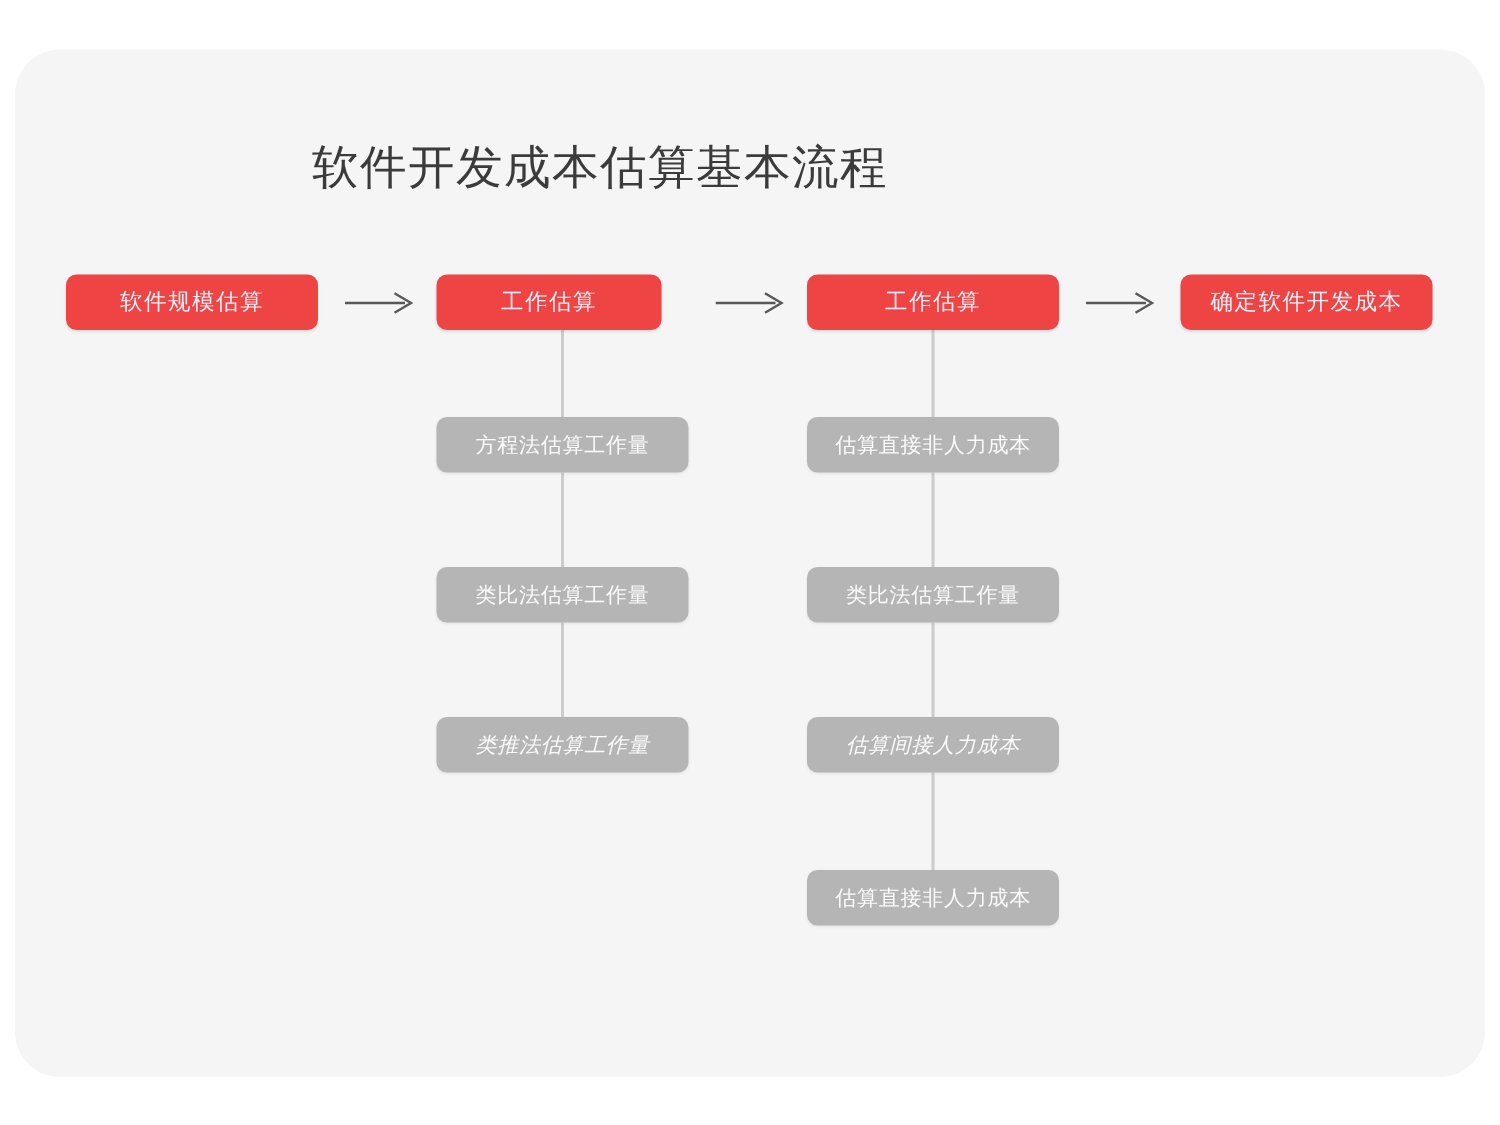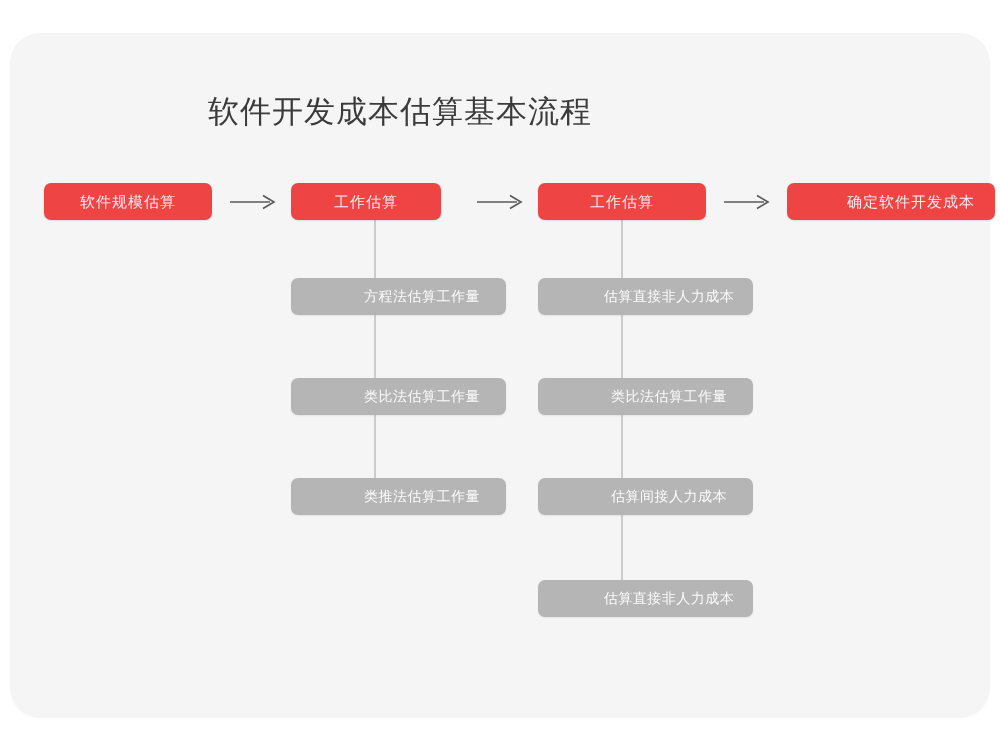--- a/index.html
+++ b/index.html
@@ -48,43 +48,42 @@
     font-size: 15px;
     line-height: 37px;
     text-align: center;
     letter-spacing: 1px;
     white-space: nowrap;
     box-shadow: 0 1px 2px rgba(0,0,0,0.10);
   }
   .stage-1 { left: 44px;  top: 183px; width: 168px; }
   .stage-2 { left: 291px; top: 183px; width: 150px; }
   .stage-3 { left: 538px; top: 183px; width: 168px; }
-  .stage-4 { left: 787px; top: 183px; width: 168px; padding-left: 40px; }
+  .stage-4 { left: 787px; top: 183px; width: 168px; }
 
   
   .sub-box {
     position: absolute;
     height: 37px;
     width: 168px;
     background: #b5b5b5;
     border-radius: 7px;
     color: #fbfbfb;
     font-size: 14px;
     line-height: 37px;
     text-align: center;
     letter-spacing: 0.5px;
     white-space: nowrap;
     box-shadow: 0 1px 2px rgba(0,0,0,0.07);
-    padding-left: 47px;
   }
   .col-a { left: 291px; }
   .col-b { left: 538px; }
   .row-1 { top: 278px; }
   .row-2 { top: 378px; text-align: center; }
-  .row-3 { top: 478px; }
+  .row-3 { top: 478px; font-style: italic; }
   .row-4 { top: 580px; }
 
   
   .arrow {
     position: absolute;
     top: 194px;
     width: 46px;
     height: 16px;
   }
   .arrow-1 { left: 230px; }

